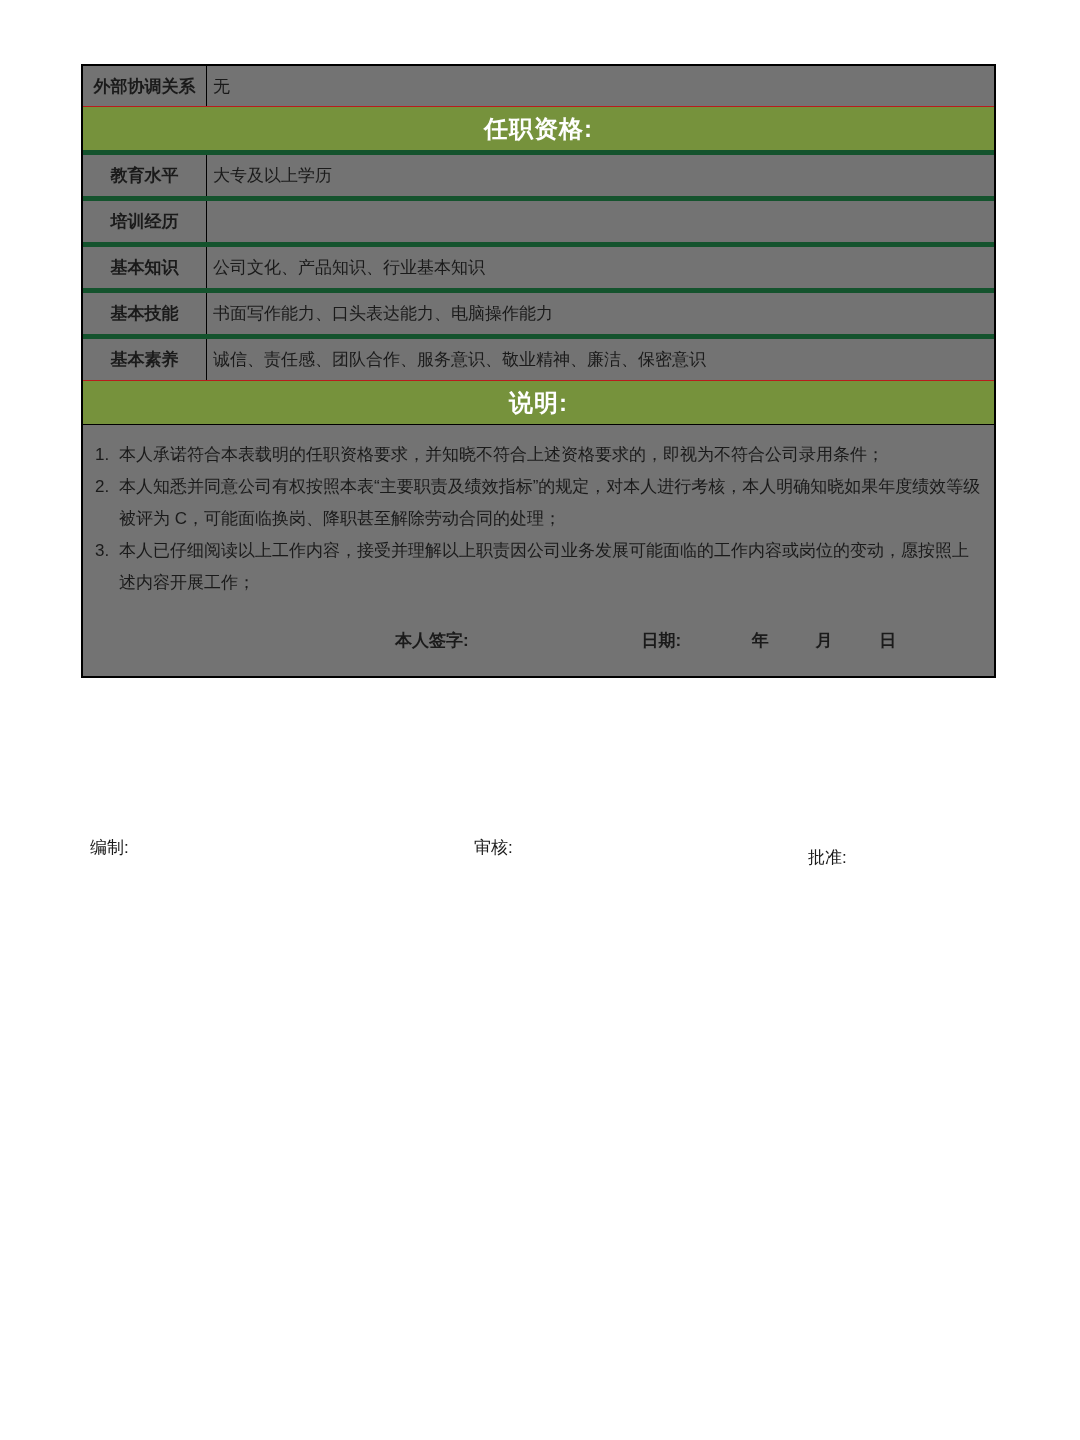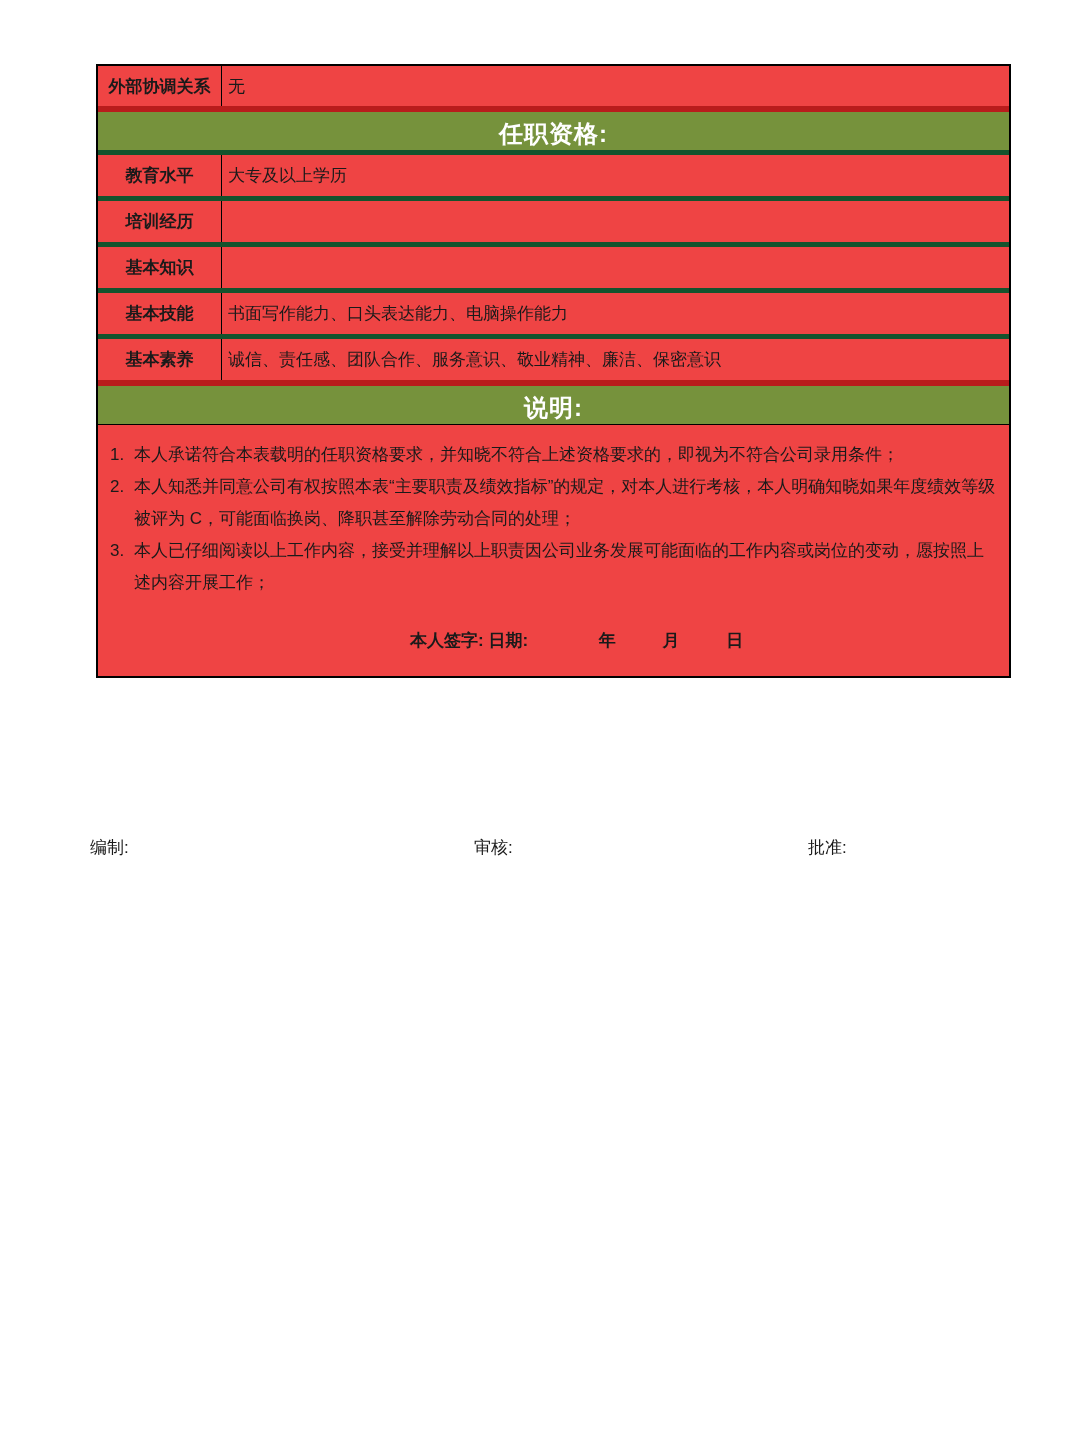--- a/index.html
+++ b/index.html
@@ -10,25 +10,25 @@
   }
   .page {
     position: relative;
     width: 1080px;
     height: 1440px;
     background: #ffffff;
     overflow: hidden;
   }
   .doc-table {
     position: absolute;
-    left: 96px;
+    left: 81px;
     top: 64px;
     width: 915px;
     border: 2px solid #000000;
-    background: #ef4444;
+    background: #737373;
   }
   .trow {
     display: flex;
     align-items: stretch;
     border-top: 5px solid #14532d;
   }
   .trow.first { border-top: none; }
   .cell { display: flex; align-items: center; }
   .lbl {
     width: 124px;
@@ -41,21 +41,21 @@
     padding: 2px 4px;
   }
   .val {
     flex: 1;
     font-size: 17px;
     padding: 2px 6px;
   }
   .row-top { min-height: 40px; }
   .row-q { min-height: 46px; }
   .band {
-    border-top: 6px solid #b91c1c;
+    border-top: 1px solid #b91c1c;
     background: #76923C;
     color: #ffffff;
     font-weight: bold;
     font-size: 24px;
     text-align: center;
     line-height: 44px;
     height: 44px;
     letter-spacing: 1px;
   }
   .notes {
@@ -74,36 +74,36 @@
     padding-left: 6px;
   }
   .note .txt { flex: 1; }
   .sigline {
     margin-top: 30px;
     font-size: 17px;
     font-weight: bold;
     white-space: nowrap;
   }
   .sigline .sig-sign   { margin-left: 306px; }
-  .sigline .sig-date   { }
+  .sigline .sig-date   { margin-left: 168px; }
   .sigline .sig-year   { margin-left: 66px; }
   .sigline .sig-month  { margin-left: 42px; }
   .sigline .sig-day    { margin-left: 42px; }
   .approval-footer {
     position: absolute;
     left: 83px;
     top: 836px;
     width: 915px;
     height: 24px;
     font-size: 17px;
   }
   .approval-footer span { position: absolute; top: 0; }
   .ft-prepared { left: 7px; }
   .ft-reviewed { left: 391px; }
-  .ft-approved { left: 725px; }
+  .ft-approved { left: 725px; margin-top: 10px; }
 </style>
 </head>
 <body>
 
 <div class="page">
 
   <div class="doc-table">
 
     <div class="trow first row-top">
       <div class="cell lbl">外部协调关系</div>
@@ -118,20 +118,21 @@
     </div>
 
 
     <div class="trow row-q">
       <div class="cell lbl">培训经历</div>
     </div>
 
 
     <div class="trow row-q">
       <div class="cell lbl">基本知识</div>
+      <div class="cell val">公司文化、产品知识、行业基本知识</div>
     </div>
 
     <div class="trow row-q">
       <div class="cell lbl">基本技能</div>
       <div class="cell val">书面写作能力、口头表达能力、电脑操作能力</div>
     </div>
 
     <div class="trow row-q">
       <div class="cell lbl">基本素养</div>
       <div class="cell val">诚信、责任感、团队合作、服务意识、敬业精神、廉洁、保密意识</div>

